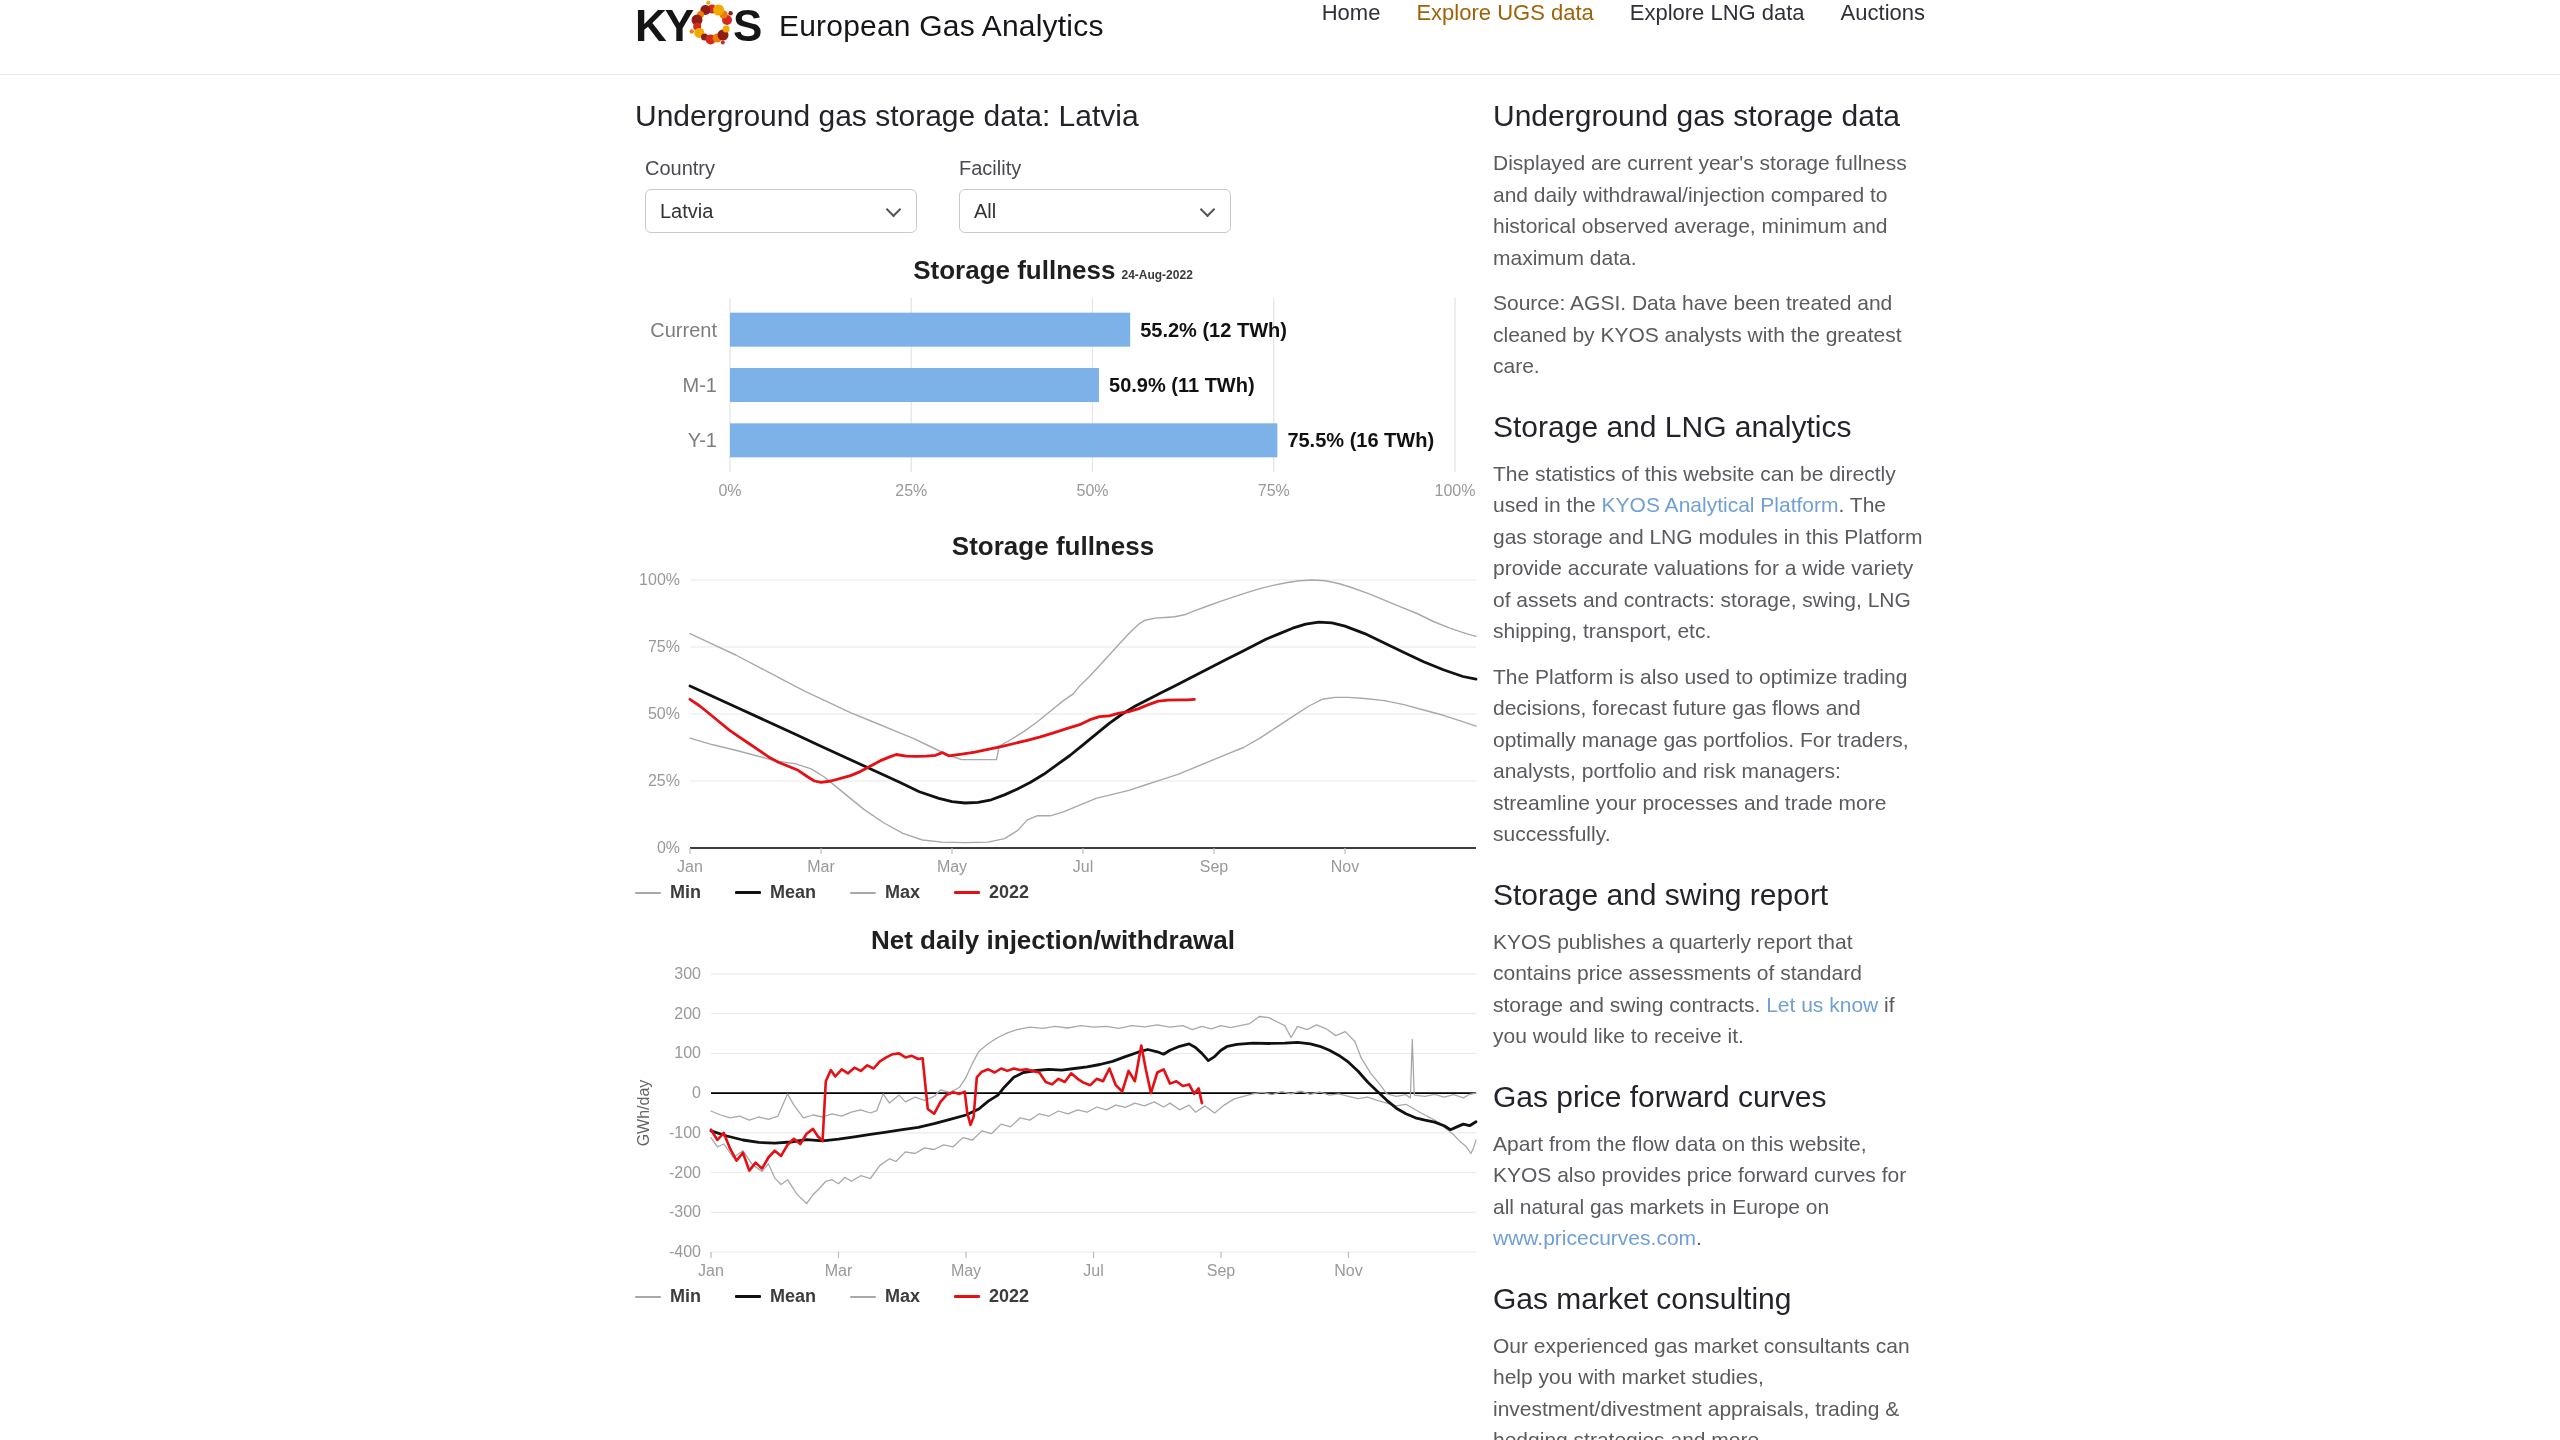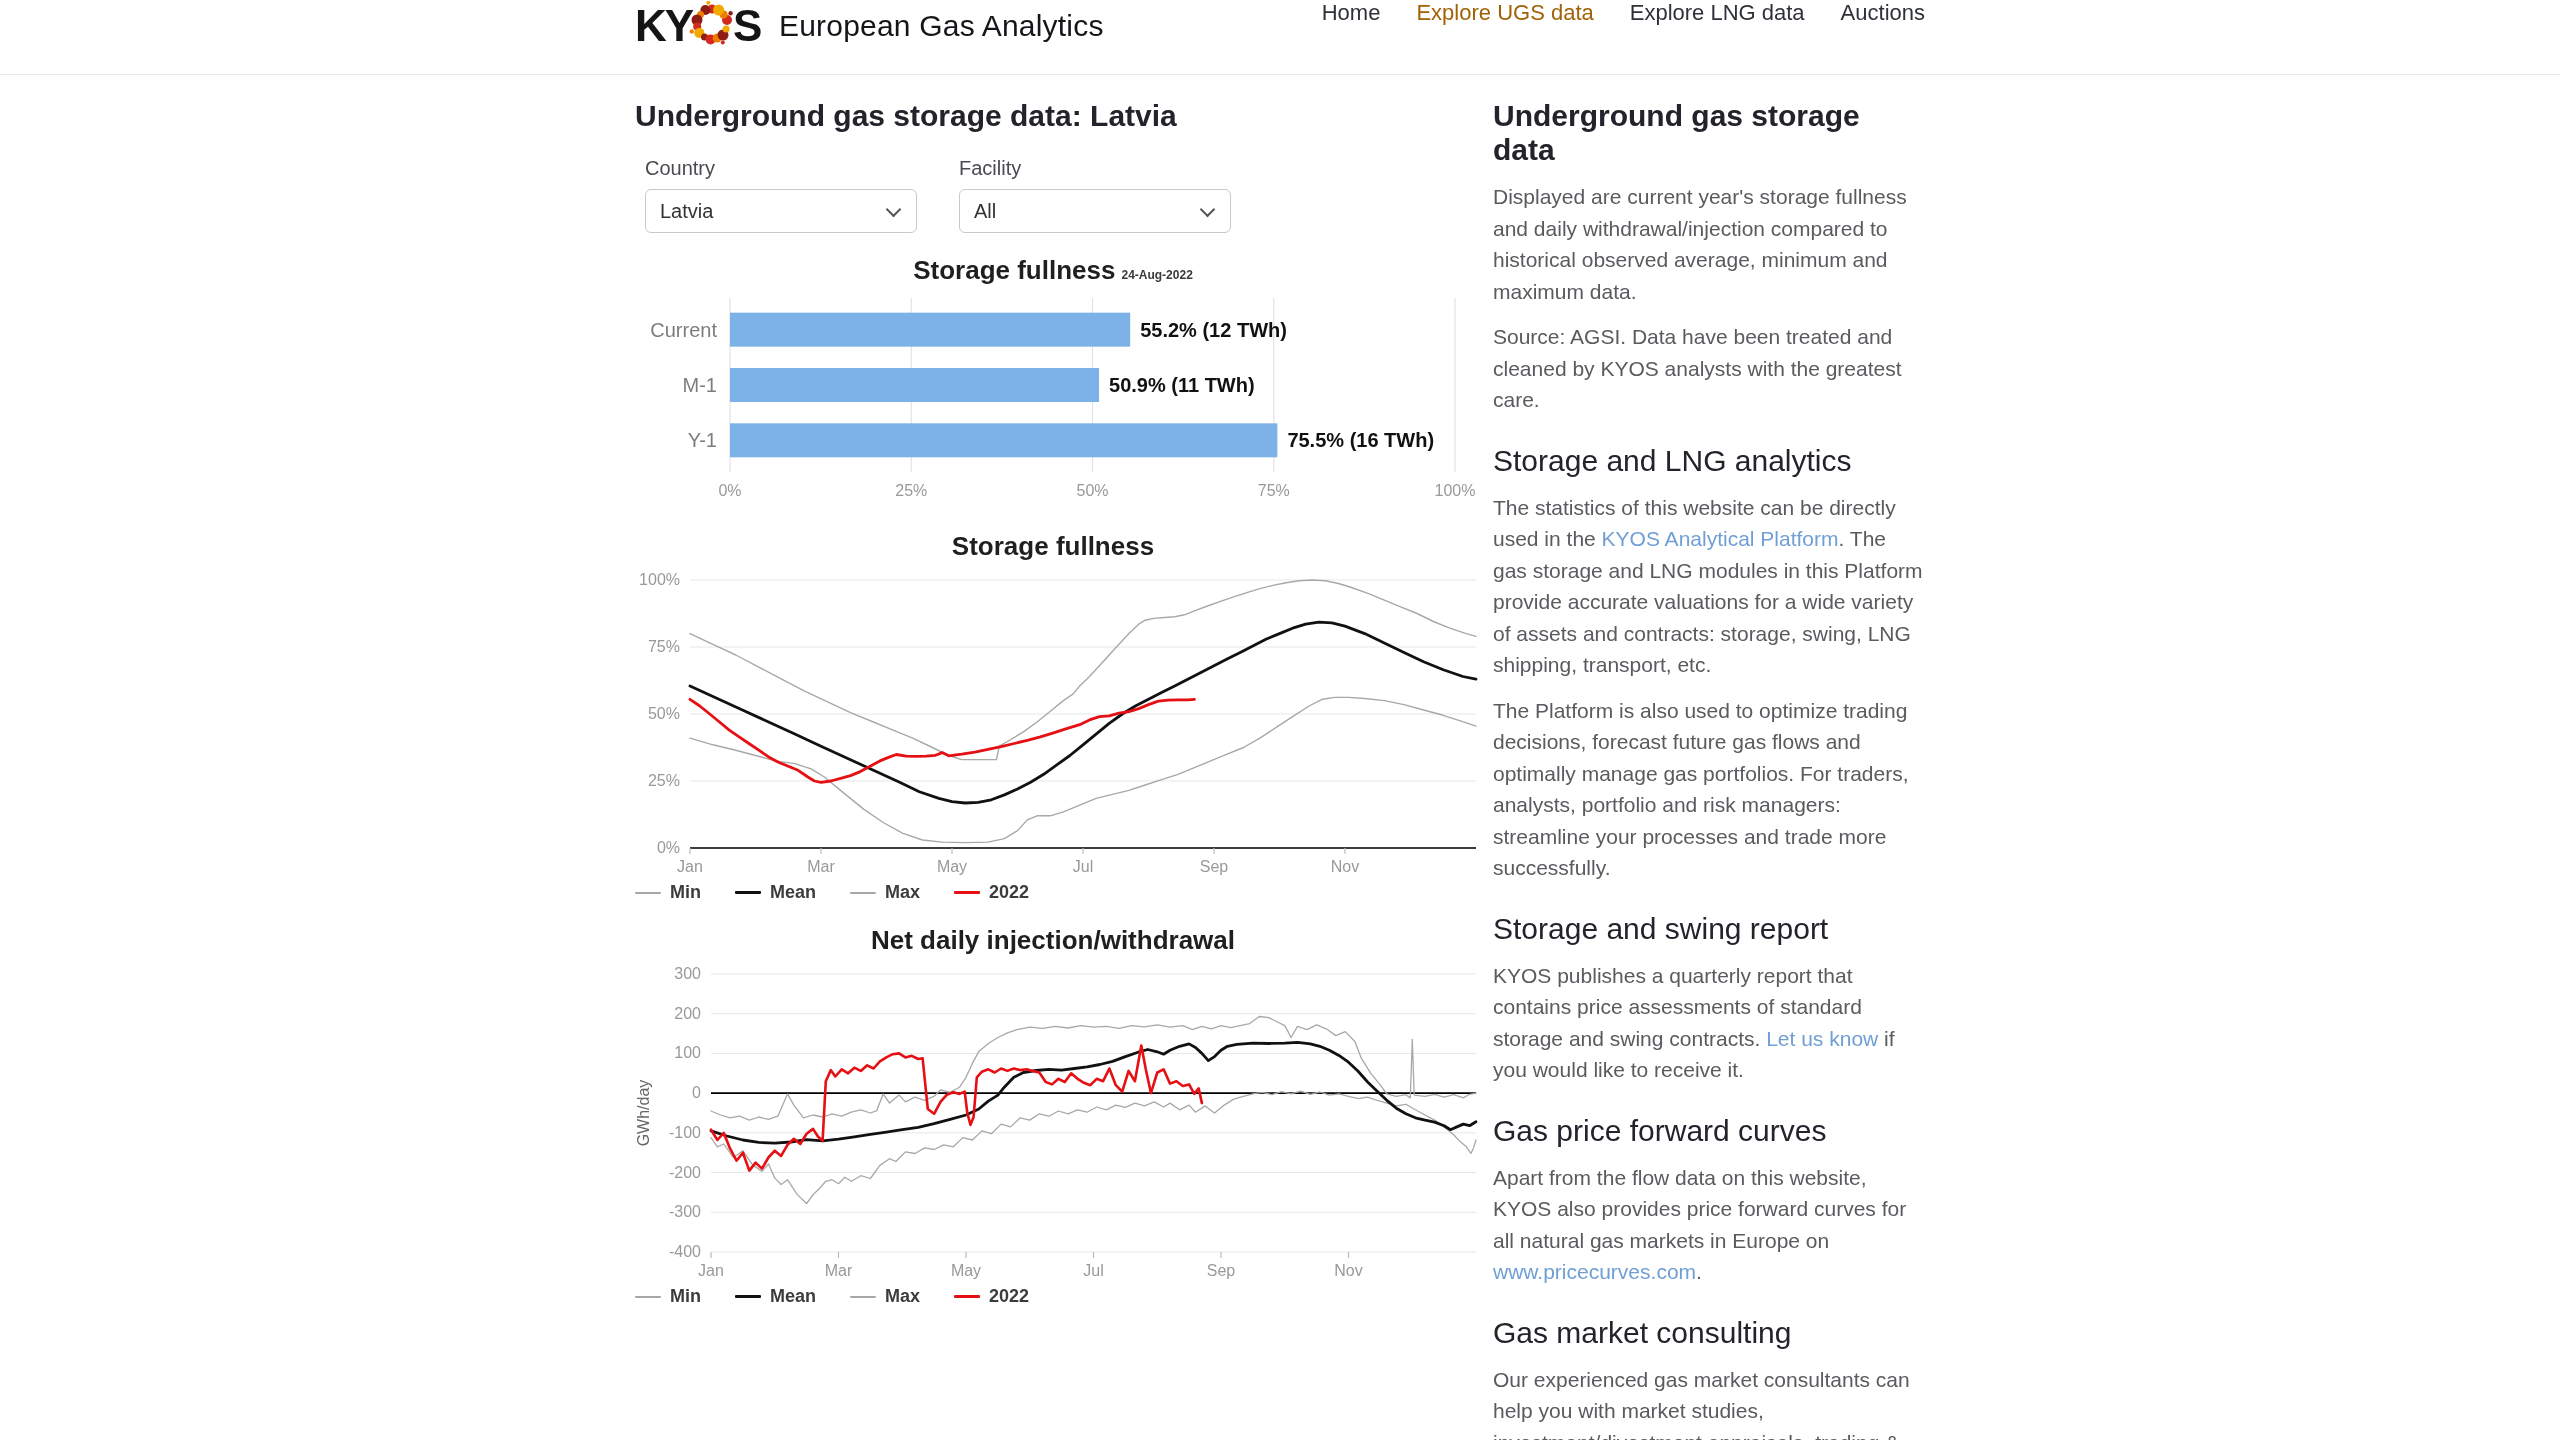--- a/index.html
+++ b/index.html
@@ -13,21 +13,21 @@
   .header-inner { display: flex; align-items: flex-start; height: 74px; }
   .brand { display: flex; align-items: center; gap: 16px; }
   .site-title { font-size: 30px; color: #15151a; letter-spacing: .2px; }
   .main-nav { margin-left: auto; display: flex; gap: 36px; }
   .nav-link { font-size: 22px; color: #2e3138; text-decoration: none; cursor: pointer; }
   .nav-link.active { color: #a16207; }
   
   .main { display: flex; gap: 22px; padding-top: 10px; }
   .col-left { width: 836px; }
   .col-right { width: 432px; }
-  .page-title { font-size: 30px; font-weight: 700; color: #23232b; margin: 14px 0 24px; }
+  .page-title { font-size: 30px; font-weight: 400; color: #23232b; margin: 14px 0 24px; }
   
   .filters { display: flex; gap: 42px; margin: 0 0 10px 10px; }
   .filter-label { display: block; font-size: 20px; color: #4a4a52; margin-bottom: 9px; }
   .select-wrap { position: relative; display: inline-block; }
   .select-wrap::after {
     content: ""; position: absolute; right: 18px; top: 15px; width: 9px; height: 9px;
     border-right: 2px solid #555; border-bottom: 2px solid #555; transform: rotate(45deg);
     pointer-events: none;
   }
   select {
@@ -41,21 +41,21 @@
   .chart-subtitle { font-size: 12px; font-weight: 600; color: #3a3a3a; margin-left: 6px; }
   .legend { display: flex; align-items: center; gap: 34px; margin-top: 2px; }
   .legend-item { display: flex; align-items: center; gap: 9px; font-size: 18px; font-weight: 700; color: #3c3c3c; }
   .legend-swatch { display: inline-block; width: 26px; border-radius: 1px; }
   svg text.tick { font-size: 16px; fill: #999; font-family: "Liberation Sans", sans-serif; }
   svg text.cat { font-size: 20px; fill: #7d7d7d; font-family: "Liberation Sans", sans-serif; }
   svg text.val { font-size: 20px; font-weight: bold; fill: #111; font-family: "Liberation Sans", sans-serif; }
   svg text.axis-label { font-size: 16px; fill: #666; font-family: "Liberation Sans", sans-serif; }
   
   .sidebar h2 { font-size: 30px; font-weight: 500; color: #23232b; margin: 28px 0 14px; }
-  .sidebar section:first-child h2 { margin-top: 14px; font-weight: bold; }
+  .sidebar section:first-child h2 { margin-top: 14px; }
   .sidebar p { font-size: 21px; line-height: 1.5; color: #5a5a5f; margin-bottom: 14px; }
   .sidebar a { color: #6f9fd4; text-decoration: none; cursor: pointer; }
   .logo-svg { display: block; }
 </style>
 </head>
 <body>
 
 <header class="site-header">
   <div class="container header-inner">
     <div class="brand">

